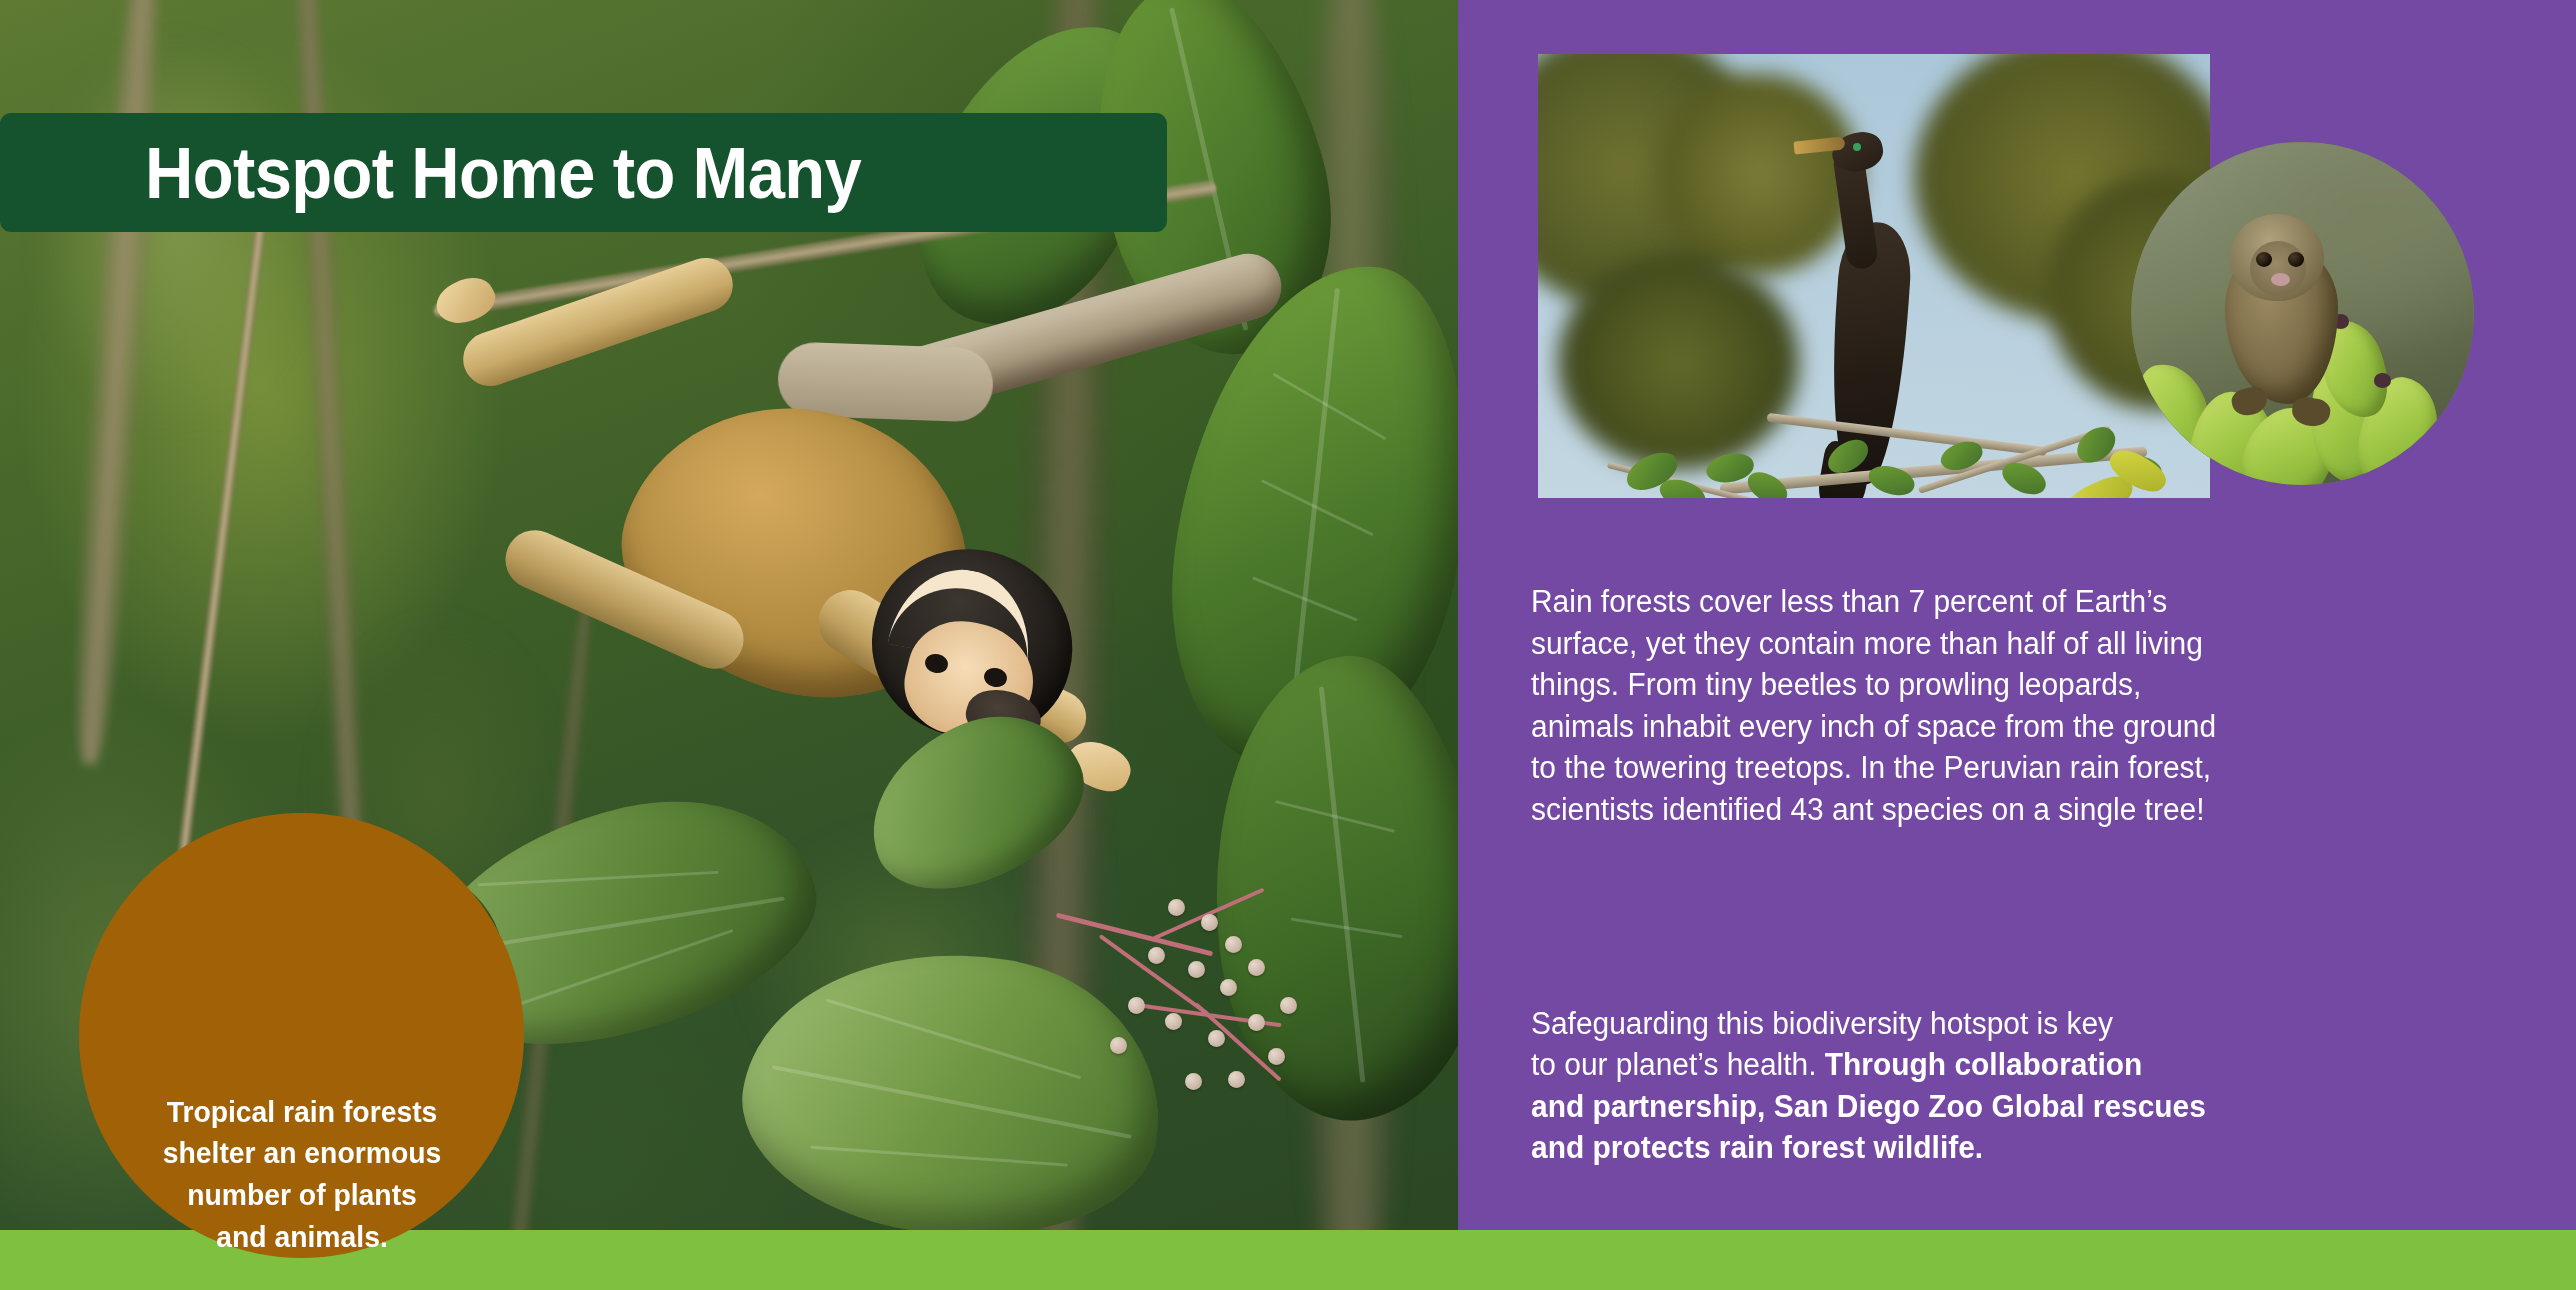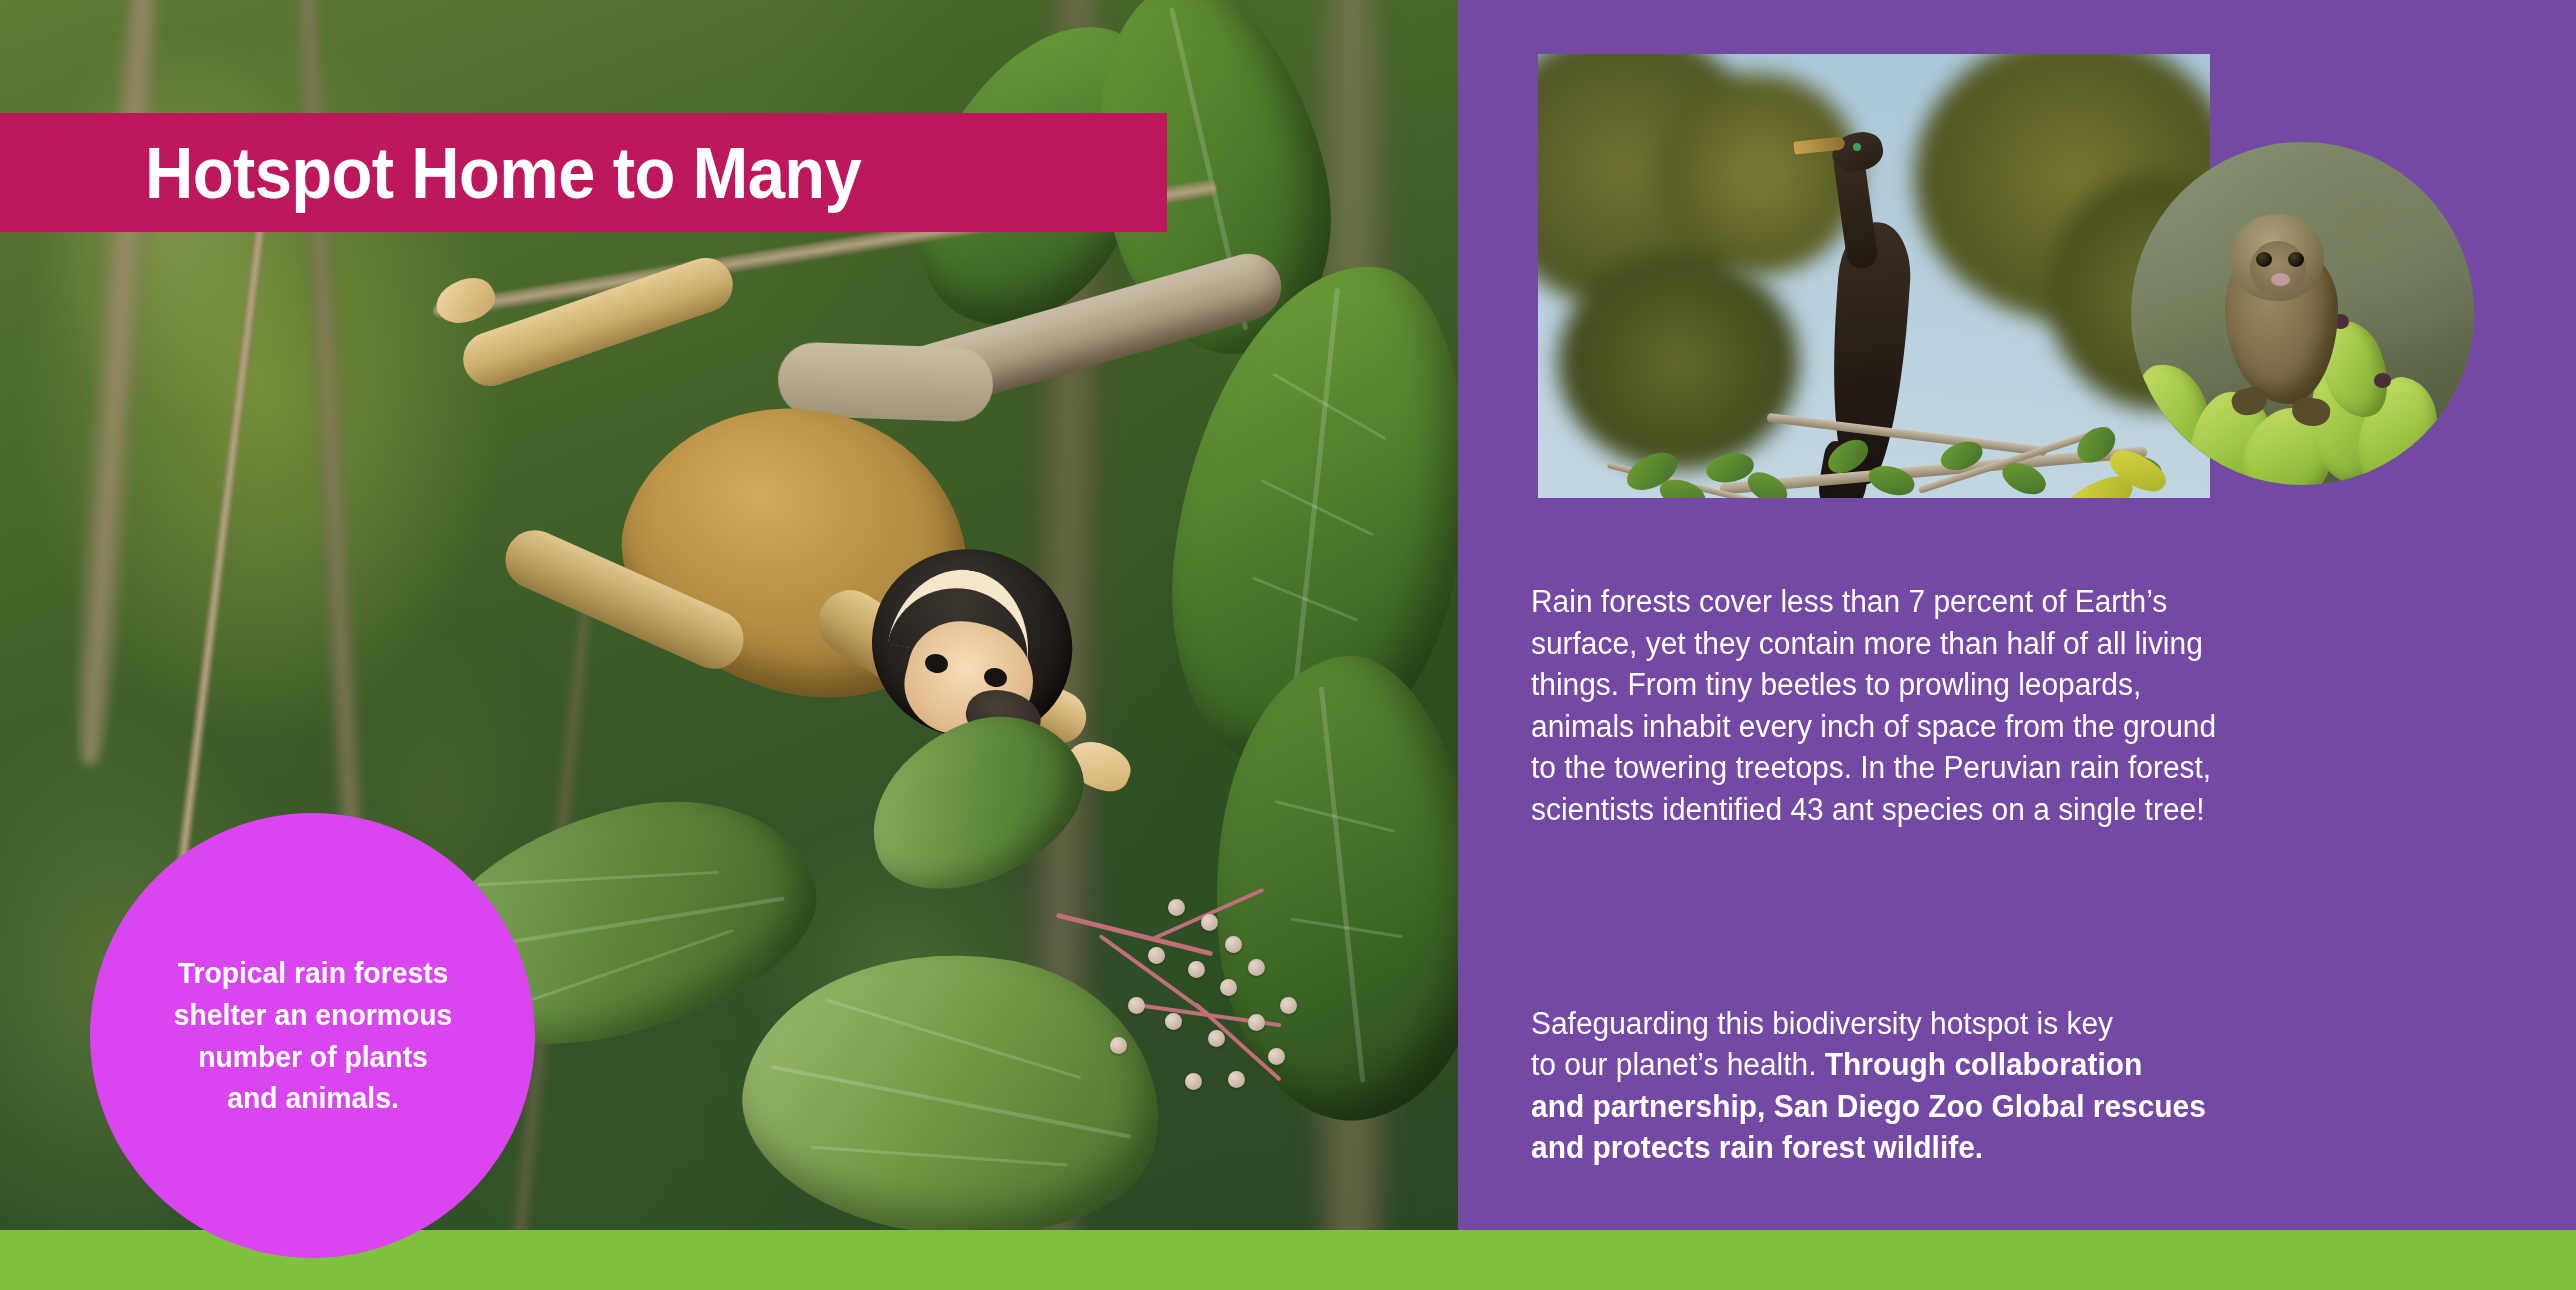--- a/index.html
+++ b/index.html
@@ -167,44 +167,44 @@
   .berry {
     position:absolute; width:17.4px; height:17.4px; border-radius:50%;
     background:radial-gradient(circle at 34% 32%, #e7d8cb, #b9a293);
     box-shadow:0 1.3px 2.7px rgba(0,0,0,.3);
   }
 
   
   .title-banner {
     position:absolute; left:0; top:113px;
     width:1167px; height:119px;
-    background:#be185d;
-    display:flex; align-items:center;
+    background:#14532d;
+    display:flex; align-items:center;border-radius:11px;
   }
   .title-text {
     color:#ffffff;
     font-size:72px;
     font-weight:bold;
     letter-spacing:-0.7px;
     padding-left:156px;
     line-height:1;
     font-family:"Liberation Sans", sans-serif;
     transform:scaleX(.93);
     transform-origin:left center;
     white-space:nowrap;
   }
 
   
   .circle-callout {
     position:absolute;
-    left:90px; top:813px;
+    left:79px; top:813px;
     width:445px; height:445px;
     border-radius:50%;
-    background:#d946ef;
-    display:flex; align-items:center; justify-content:center;
+    background:#a16207;
+    display:flex; align-items:flex-end; justify-content:center;
     z-index:6;
   }
   .circle-callout-text {
     color:#ffffff;
     font-size:29.5px;
     font-weight:bold;
     line-height:1.42;
     text-align:center;
     width:376px;
     white-space:pre-line;

